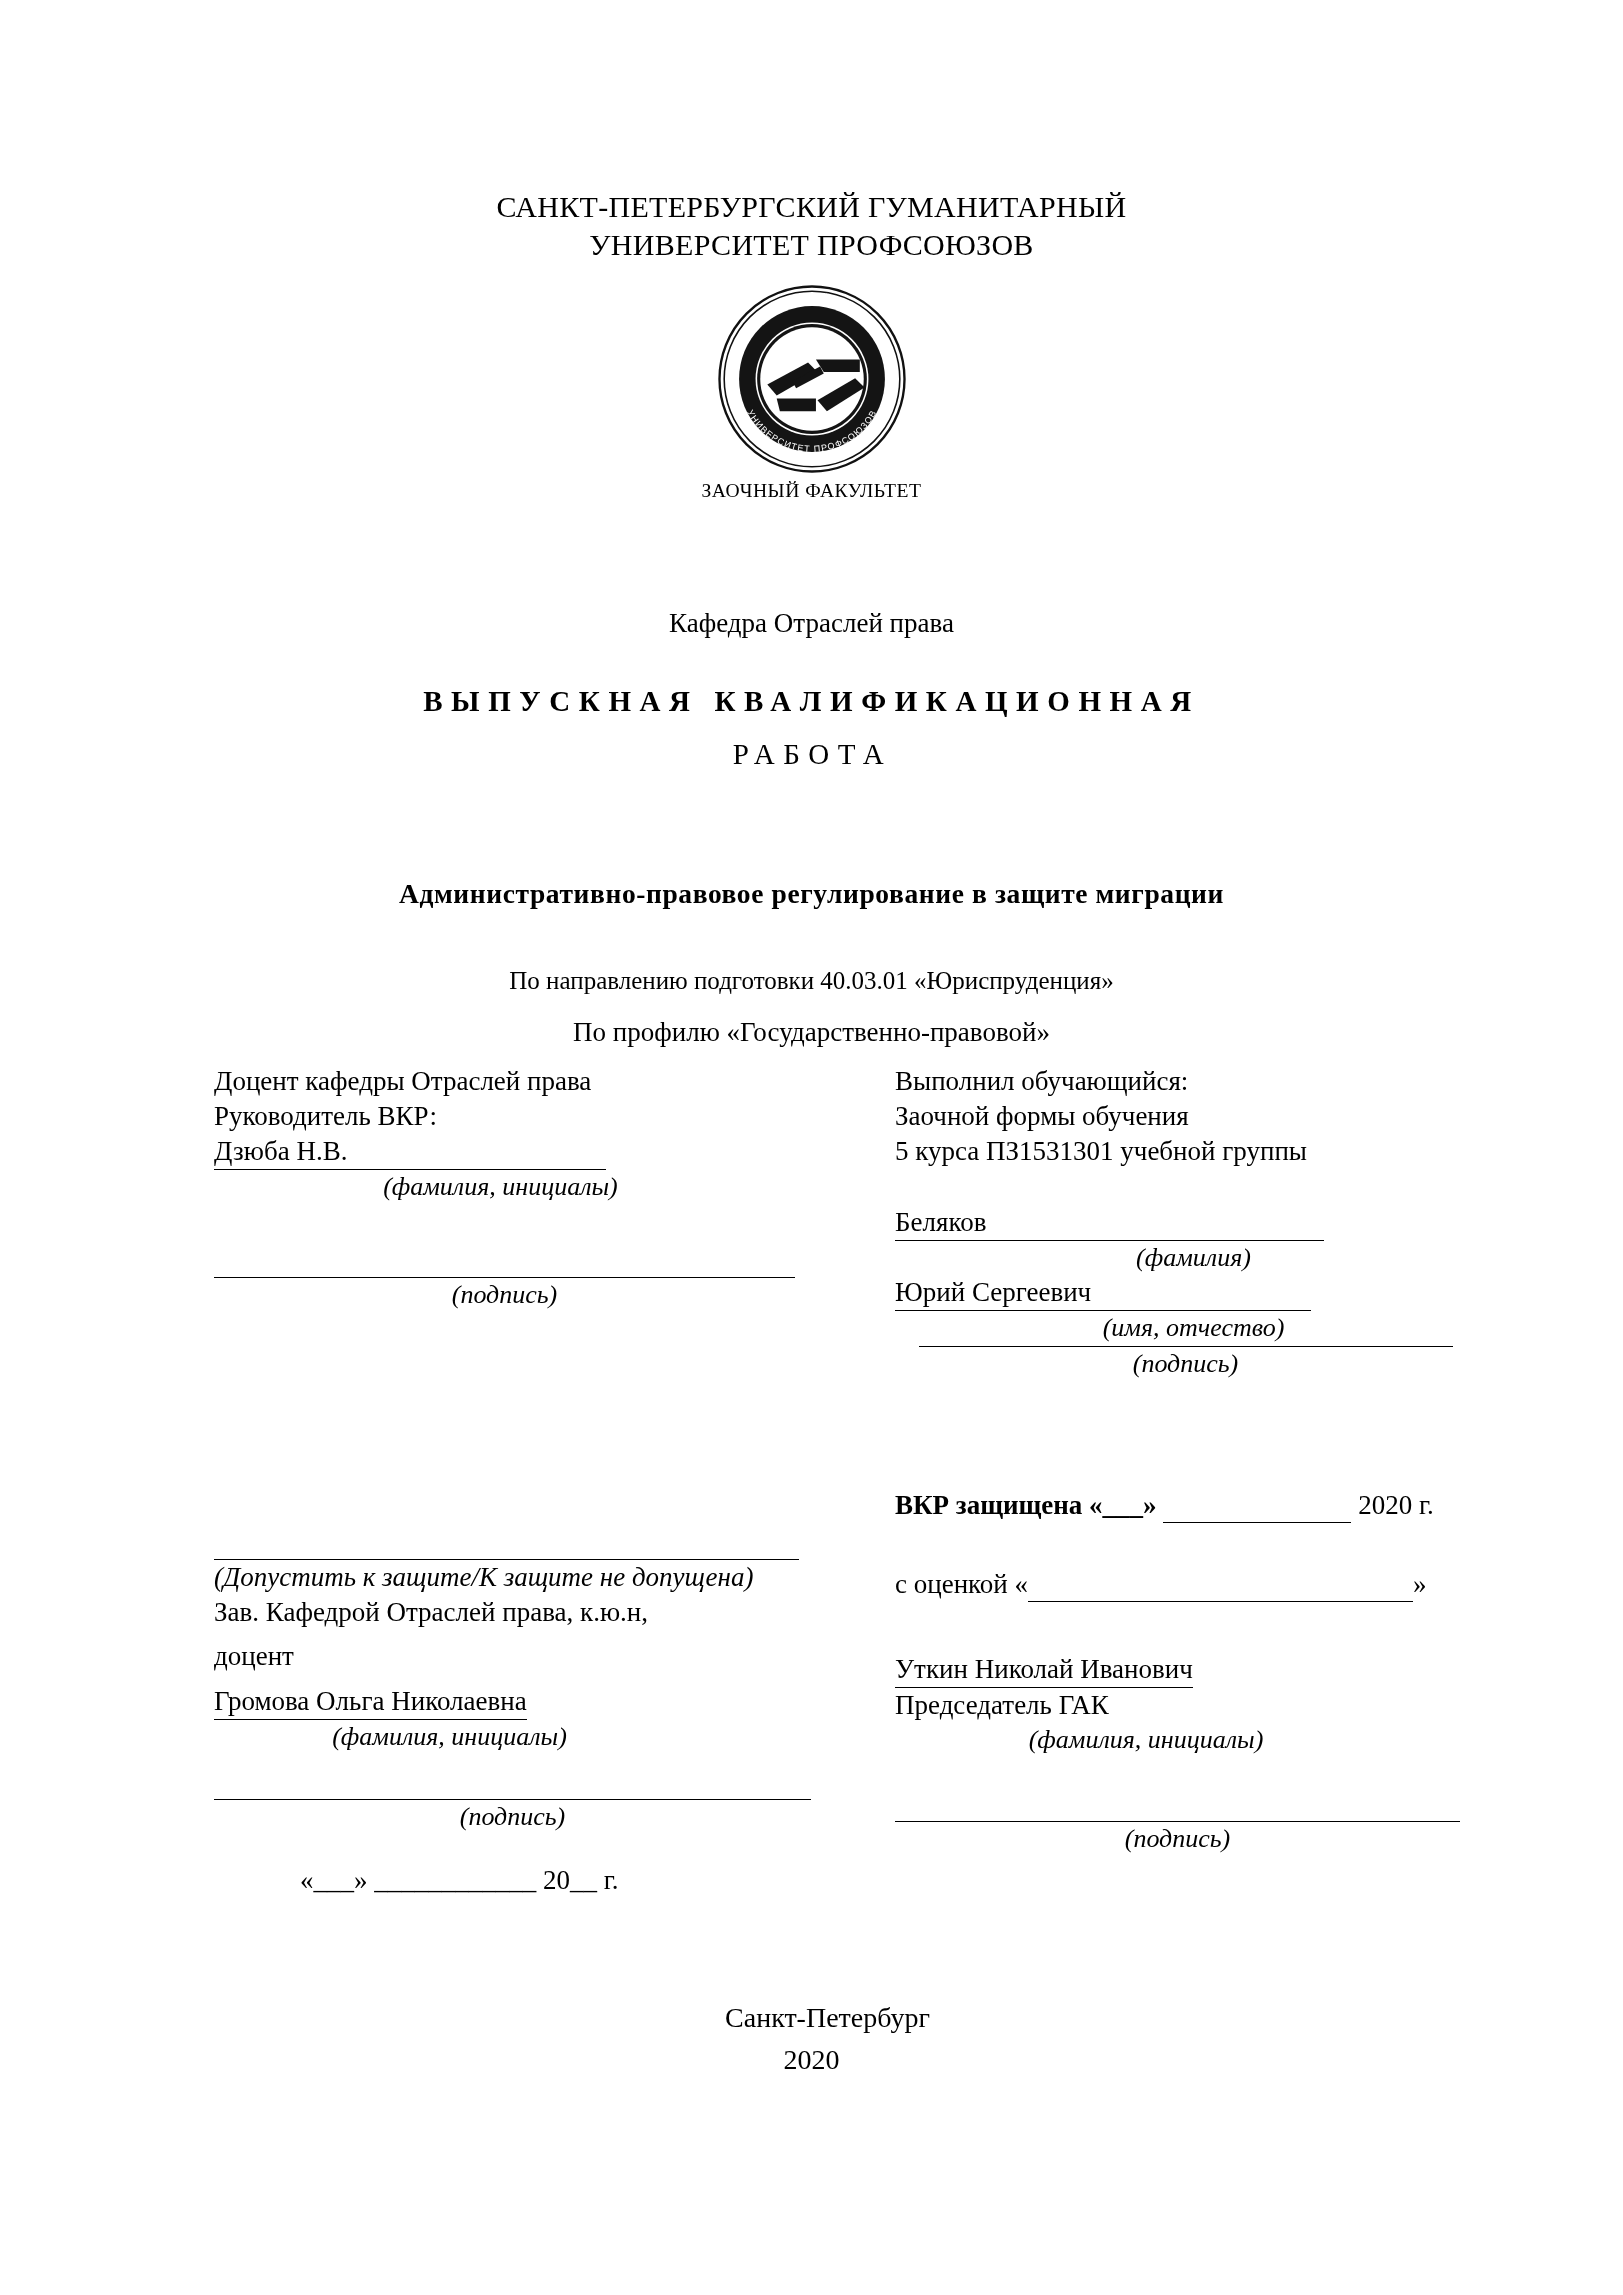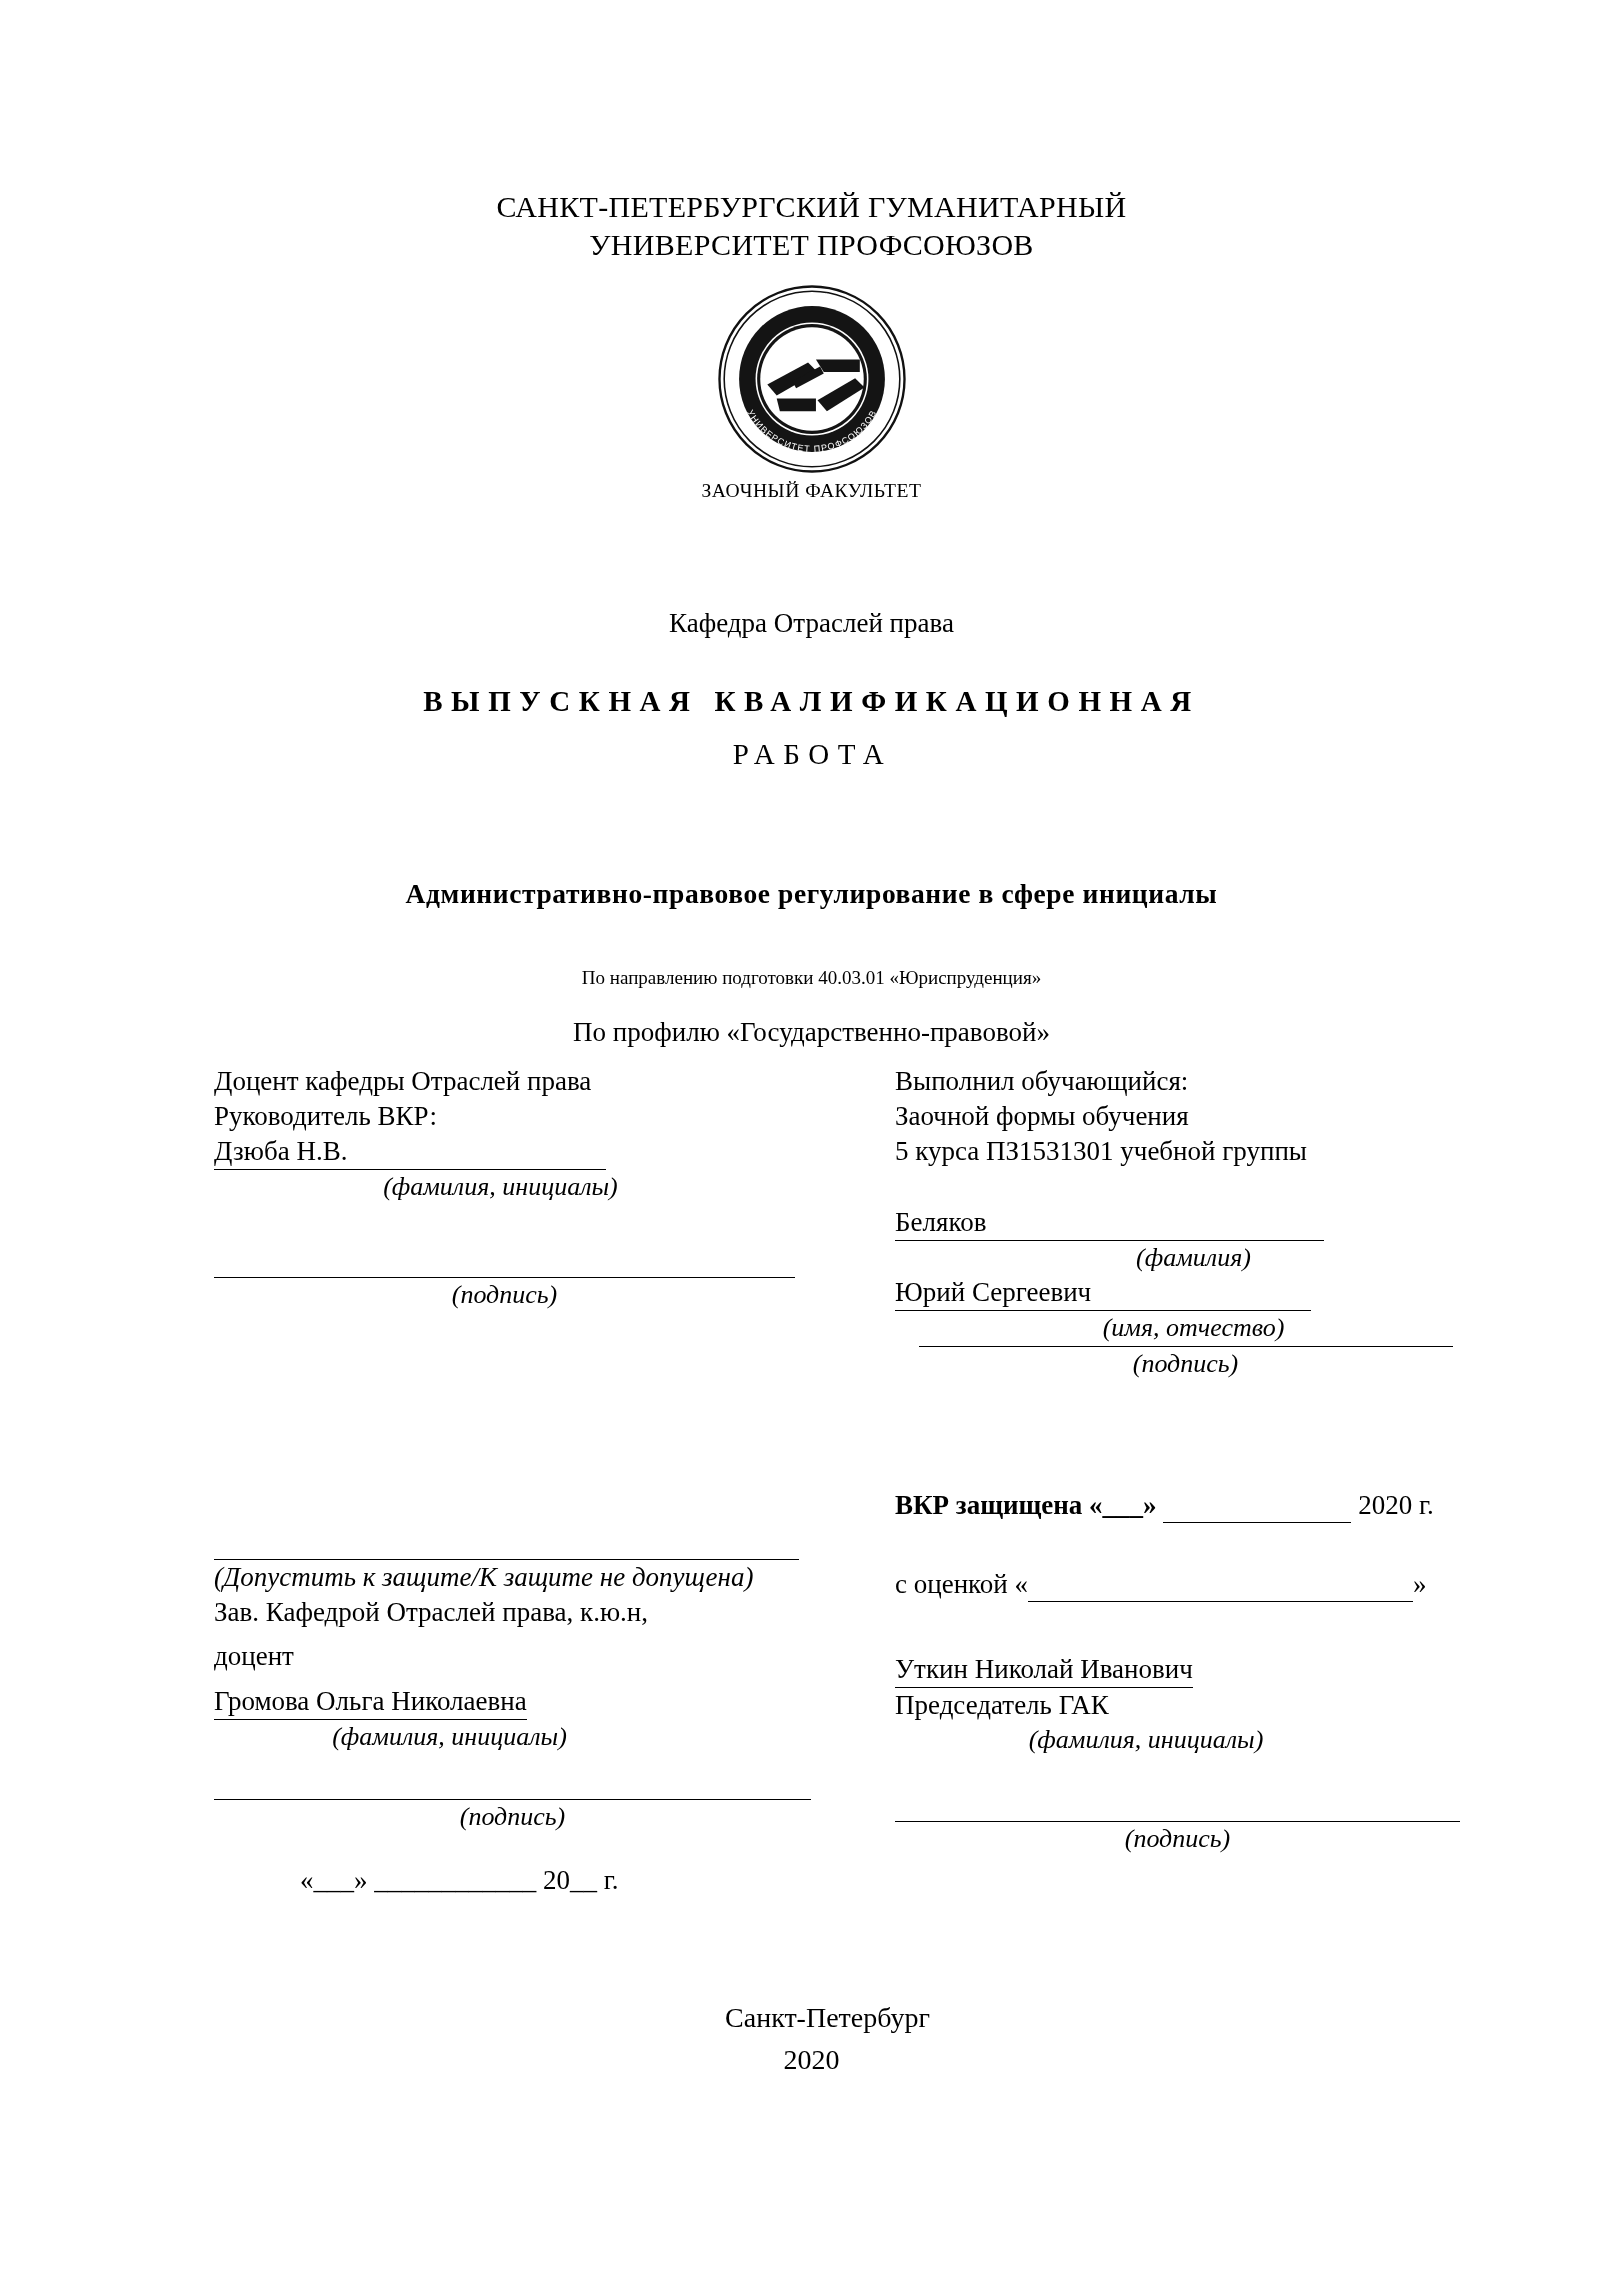--- a/index.html
+++ b/index.html
@@ -100,21 +100,21 @@
     font-size: 27.5px;
     font-weight: bold;
     letter-spacing: 0.6px;
   }
   .direction {
     position: absolute;
     top: 967px;
     left: 0;
     width: 1623px;
     text-align: center;
-    font-size: 19px;
+    font-size: 25px;
   }
   .profile {
     position: absolute;
     top: 1017px;
     left: 0;
     width: 1623px;
     text-align: center;
     font-size: 27px;
   }
 
@@ -233,21 +233,21 @@
       </svg>
     </div>
   </div>
 
   <div class="faculty-line">ЗАОЧНЫЙ ФАКУЛЬТЕТ</div>
 
   <div class="department">Кафедра Отраслей права</div>
 
   <div class="doc-type-1">ВЫПУСКНАЯ КВАЛИФИКАЦИОННАЯ</div>
   <div class="doc-type-2">РАБОТА</div>
-  <div class="work-title">Административно-правовое регулирование в сфере инициалы</div>
+  <div class="work-title">Административно-правовое регулирование в защите миграции</div>
   <div class="direction">По направлению подготовки 40.03.01 «Юриспруденция»</div>
   <div class="profile">По профилю «Государственно-правовой»</div>
 
   <div class="col-left">
     <div>Доцент кафедры Отраслей права</div>
     <div>Руководитель ВКР:</div>
     <div>
       <span class="underline-text">Дзюба Н.В.</span><span class="ul-line" style="width:259px"></span>
     </div>
     <div class="sig-caption" style="margin-left:7.9px">(фамилия, инициалы)</div>

